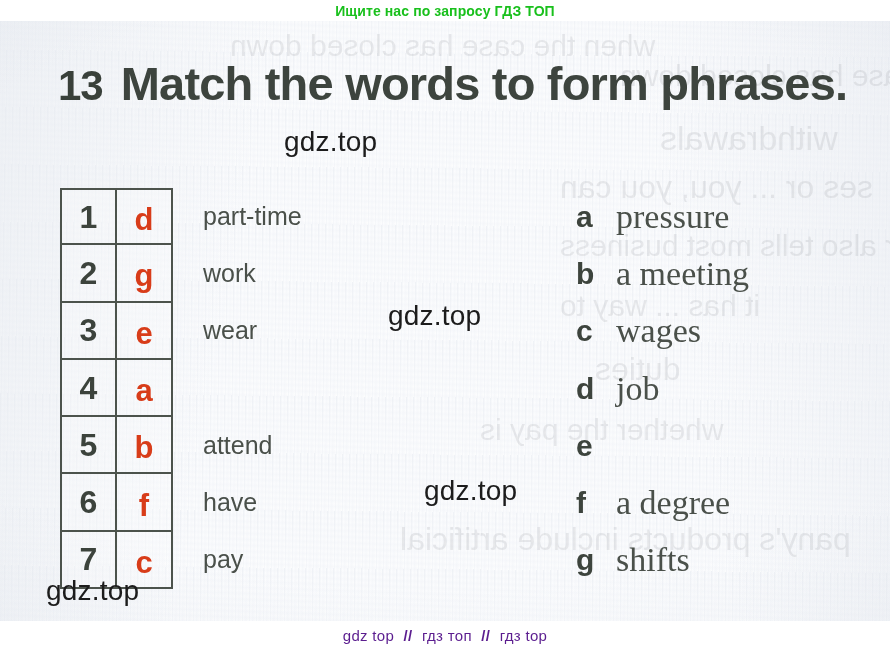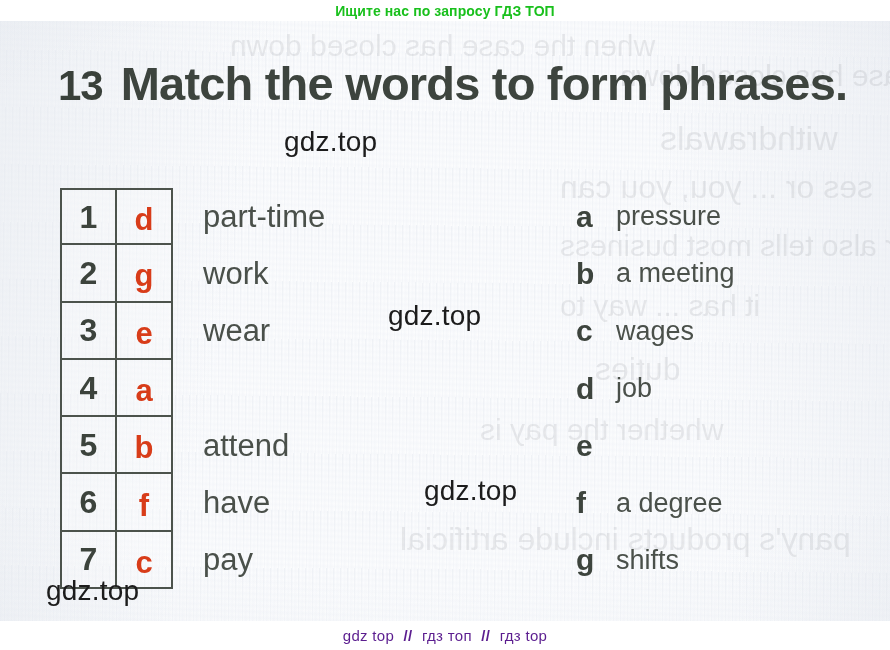--- a/index.html
+++ b/index.html
@@ -157,21 +157,21 @@
     color: #d83c19;
     line-height: 1;
     position: relative;
     top: 3px;
   }
   .phrase-text {
     position: absolute;
     left: 143px;
     top: 50%;
     transform: translateY(-52%);
-    font-size: 31px;
+    font-size: 25px;
     color: #4a504a;
     white-space: nowrap;
     line-height: 1;
   }
 
   
   .options-col {
     position: absolute;
     left: 576px;
     top: 167px;
@@ -183,24 +183,25 @@
     align-items: center;
   }
   .option-letter {
     width: 40px;
     font-size: 30px;
     font-weight: bold;
     color: #3d443d;
     line-height: 1;
   }
   .option-label {
-    font-size: 27px;
+    font-size: 34px;
     color: #4a504a;
     white-space: nowrap;
     line-height: 1;
+    font-family: Liberation Serif, serif;
   }
 
   
   .watermark {
     position: absolute;
     color: #1c1c1c;
     font-size: 28px;
     letter-spacing: 0.2px;
     white-space: nowrap;
     z-index: 20;

